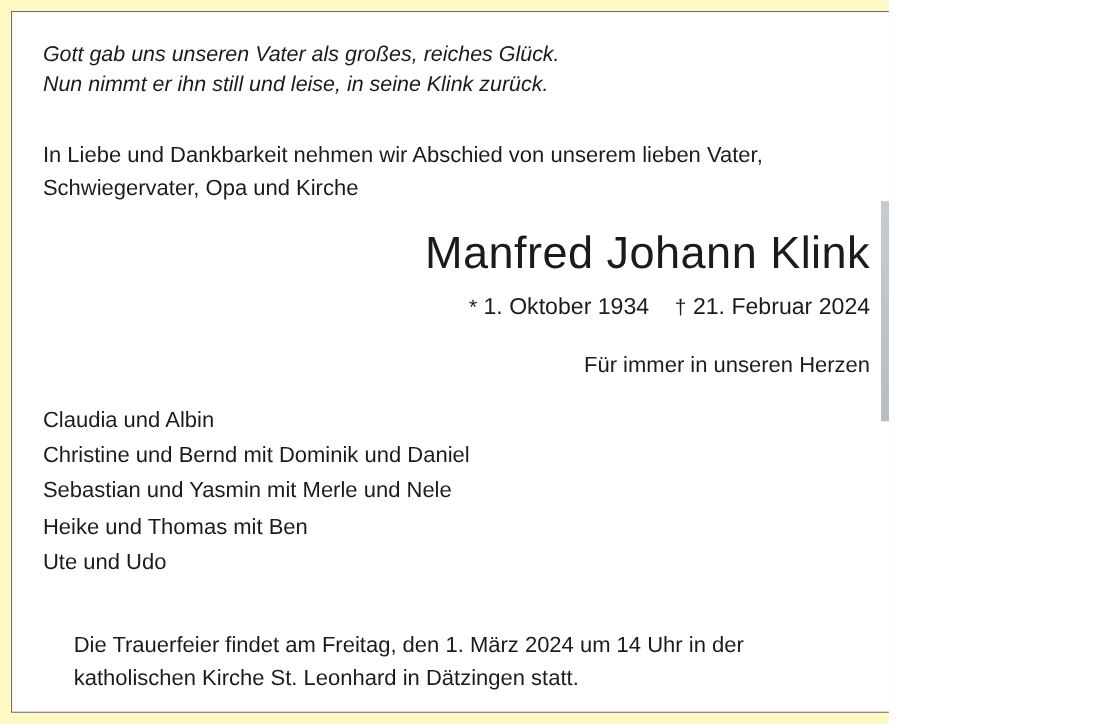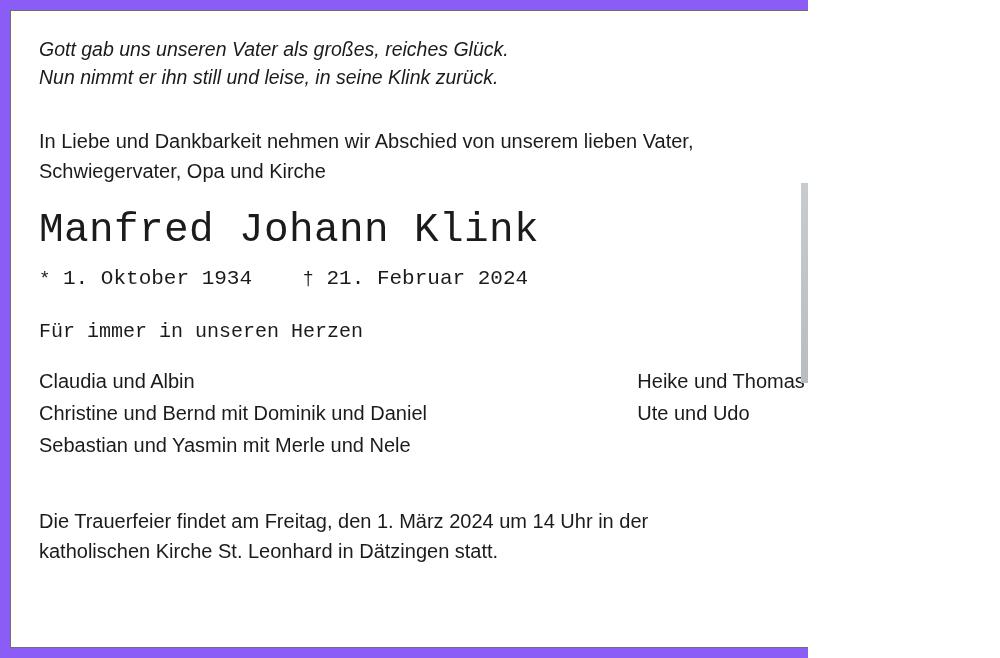--- a/index.html
+++ b/index.html
@@ -9,21 +9,21 @@
   }
   body {
     font-family: "Liberation Sans", sans-serif;
     color: #1b1b1b;
   }
   .page {
     position: relative;
     width: 808px;
     height: 658px;
     box-sizing: border-box;
-    background: #8b5cf6;
+    background: #fef9c3;
     overflow: hidden;
   }
   .frame {
     position: absolute;
     left: 10px;
     top: 10px;
     width: 980px;
     height: 638px;
     box-sizing: border-box;
     border: 1px solid #6f6f6f;
@@ -76,23 +76,22 @@
     width: 160px;
     height: 200px;
     overflow: hidden;
     background: #b9bec4;
   }
   .portrait svg { display: block; }
 
   
   .name-block {
     margin-top: 22px;
-    text-align: left;
+    text-align: right;
     padding-right: 170px;
-    font-family: Liberation Mono, monospace;
   }
   .deceased-name {
     font-size: 41px;
     line-height: 1.1;
     letter-spacing: 0.4px;
     font-weight: 400;
     white-space: nowrap;
   }
   .life-dates {
     margin-top: 14px;
@@ -102,34 +101,36 @@
   .life-dates .sym { font-size: 19px; }
   .motto {
     margin-top: 30px;
     font-size: 20px;
   }
 
   
   .family {
     margin-top: 22px;
     display: flex;
+    flex-direction: column;
   }
   .family-col {
     font-size: 20px;
     line-height: 1.62;
   }
   .family-col.left { width: 610px; }
   .family-col.right { width: 330px; }
   .family-col div { white-space: nowrap; }
 
   
   .service {
     margin-top: 44px;
     font-size: 20px;
     line-height: 1.52;
+    margin-left: 28px;
   }
   .service div { white-space: nowrap; }
 </style>
 </head>
 <body>
 
 <div class="page">
   <div class="frame">
     <div class="inner">
 

